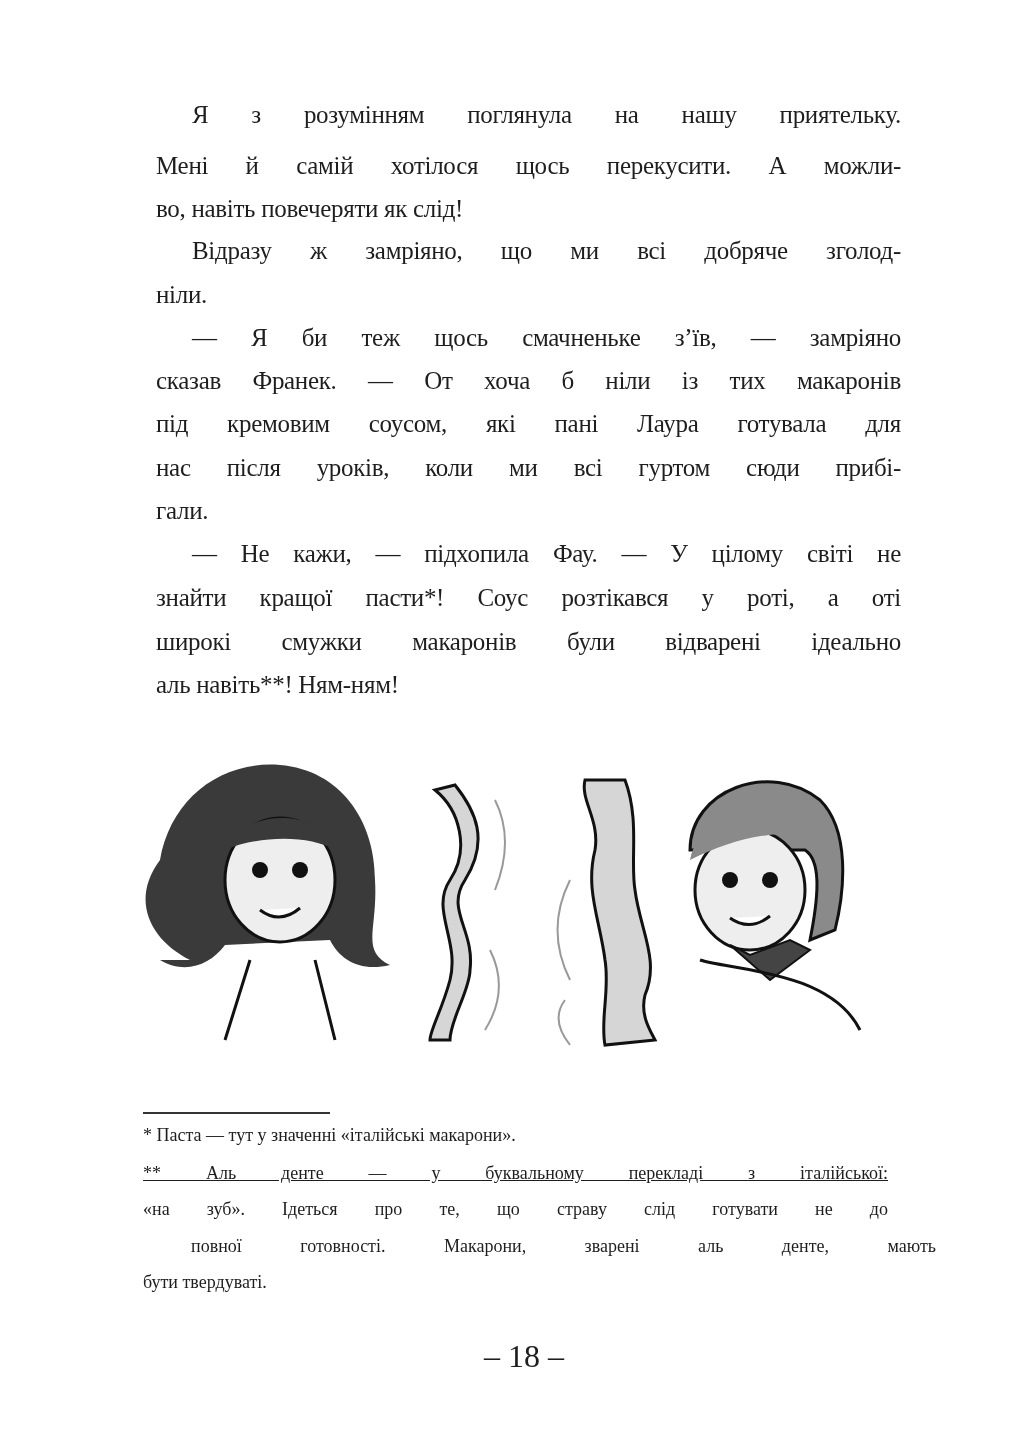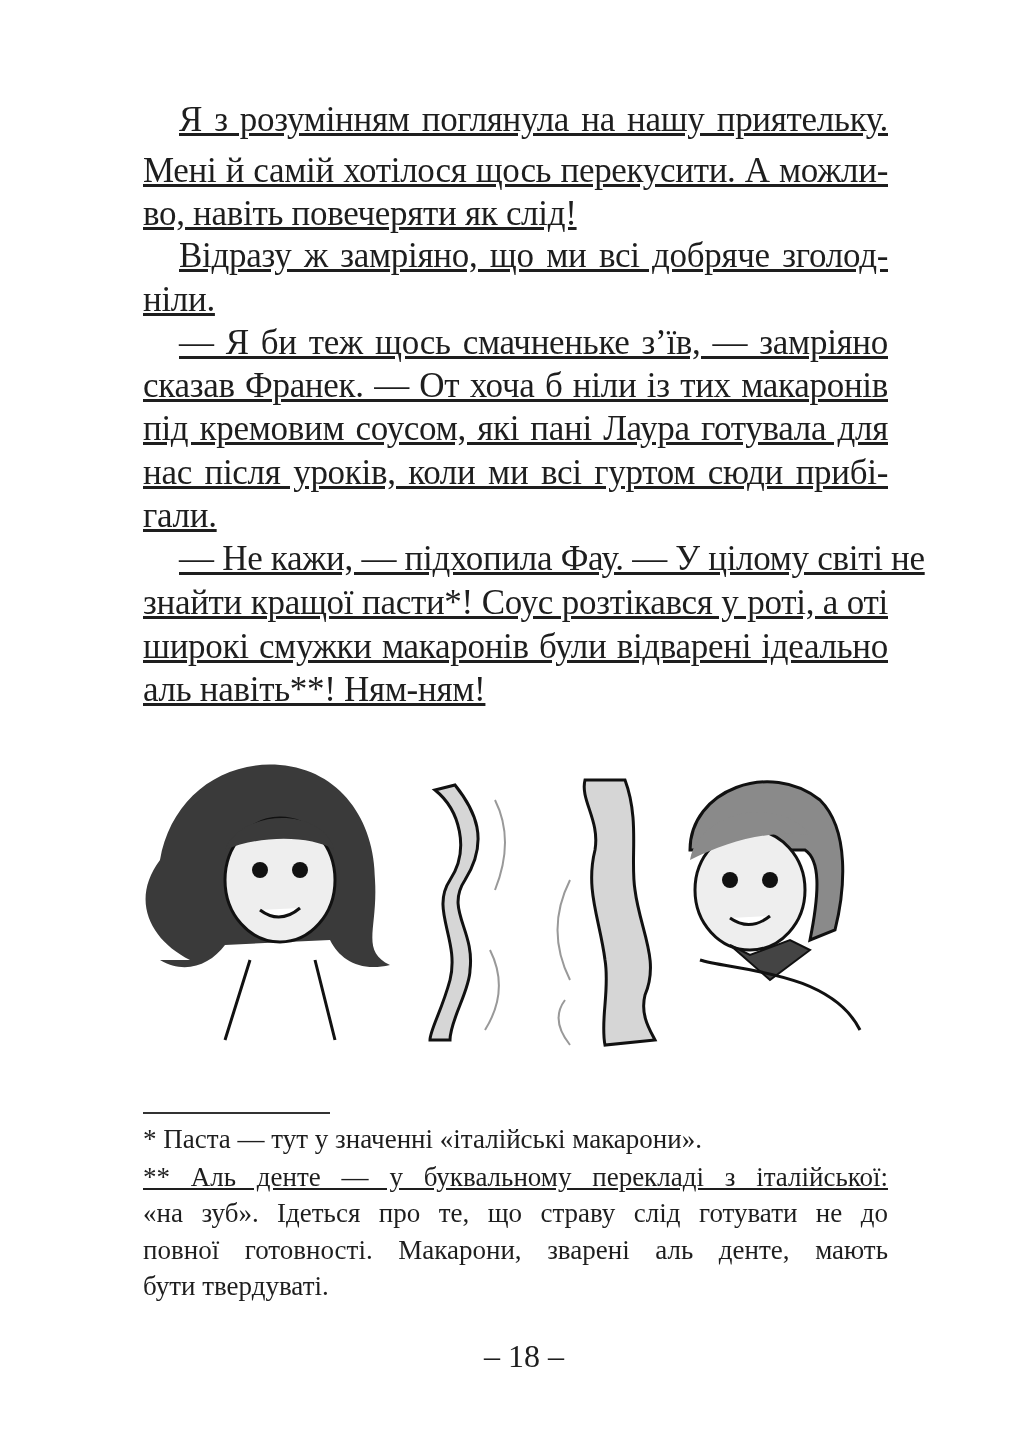--- a/index.html
+++ b/index.html
@@ -1,22 +1,22 @@
 <!DOCTYPE html>
 <html><head>
 <meta charset="utf-8">
 <style>
   html, body { margin:0; padding:0; background:#ffffff; }
   body { width:1024px; height:1455px; position:relative; overflow:hidden;
          font-family:"Liberation Serif","DejaVu Serif",serif; color:#1e1e1e; }
-  .line { position:absolute; left:143px; width:745px; font-size:35px; line-height:1;
-          white-space:nowrap; letter-spacing:-0.3px;text-decoration:underline; }
+  .line { position:absolute; left:156px; width:745px; font-size:25px; line-height:1;
+          white-space:nowrap; letter-spacing:-0.3px; }
   .justify { text-align:justify; text-align-last:justify; }
   .indent { padding-left:36px; width:709px; }
-  .fn { position:absolute; left:143px; width:745px; font-size:27px; line-height:1; white-space:nowrap; }
+  .fn { position:absolute; left:143px; width:745px; font-size:18px; line-height:1; white-space:nowrap; }
   .rule { position:absolute; left:143px; top:1112px; width:187px; height:2px; background:#333; }
   .page-num { position:absolute; left:12px; width:1024px; top:1338px; text-align:center; font-size:32px; }
   .illus { position:absolute; left:130px; top:740px; width:760px; height:320px; }
 </style>
 </head>
 <body>
 
 <div>
   <div class="line justify indent" style="top:102px">Я з розумінням поглянула на нашу приятельку.</div>
   <div class="line justify" style="top:153px">Мені й самій хотілося щось перекусити. А можли-</div>
@@ -68,17 +68,17 @@
     </g>
   </svg>
 </div>
 
 <div class="rule"></div>
 
 <div>
   <div class="fn" style="top:1126px">* Паста — тут у значенні «італійські макарони».</div>
   <div class="fn" style="top:1164px; text-align:justify; text-align-last:justify;text-decoration:underline;">** Аль денте — у буквальному перекладі з італійської:</div>
   <div class="fn" style="top:1200px; text-align:justify; text-align-last:justify;">«на зуб». Ідеться про те, що страву слід готувати не до</div>
-  <div class="fn" style="top:1237px; text-align:justify; text-align-last:justify;">повної готовності. Макарони, зварені аль денте, мають</div>
+  <div class="fn" style="top:1237px; text-align:justify; text-align-last:justify;margin-left:48px;">повної готовності. Макарони, зварені аль денте, мають</div>
   <div class="fn" style="top:1273px">бути твердуваті.</div>
 </div>
 
 <div class="page-num">– 18 –</div>
 
 </body></html>

